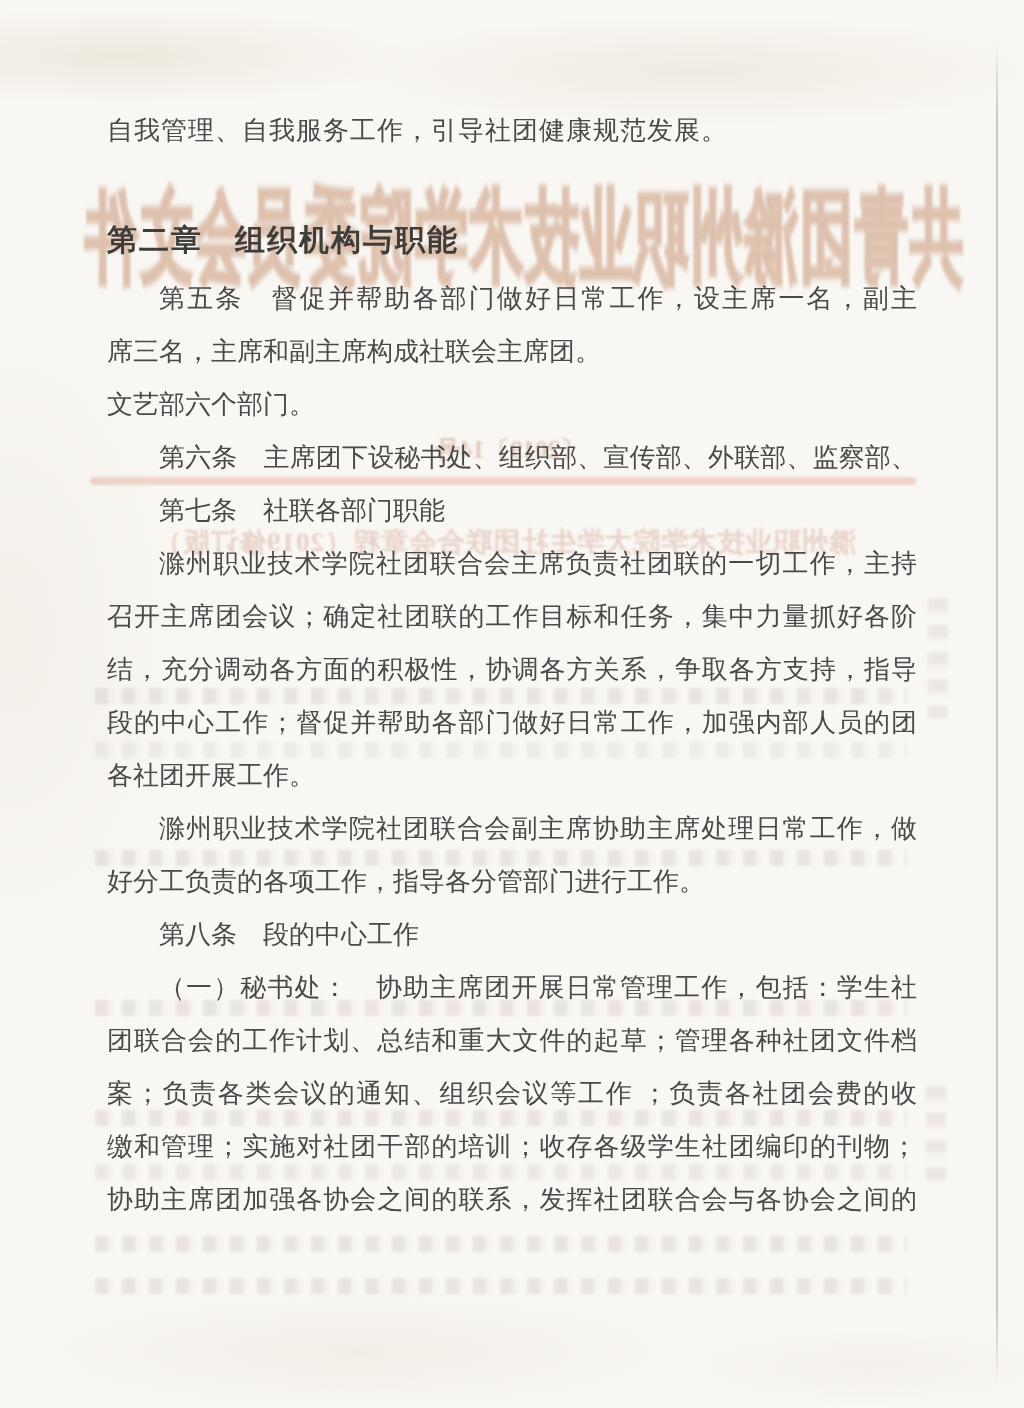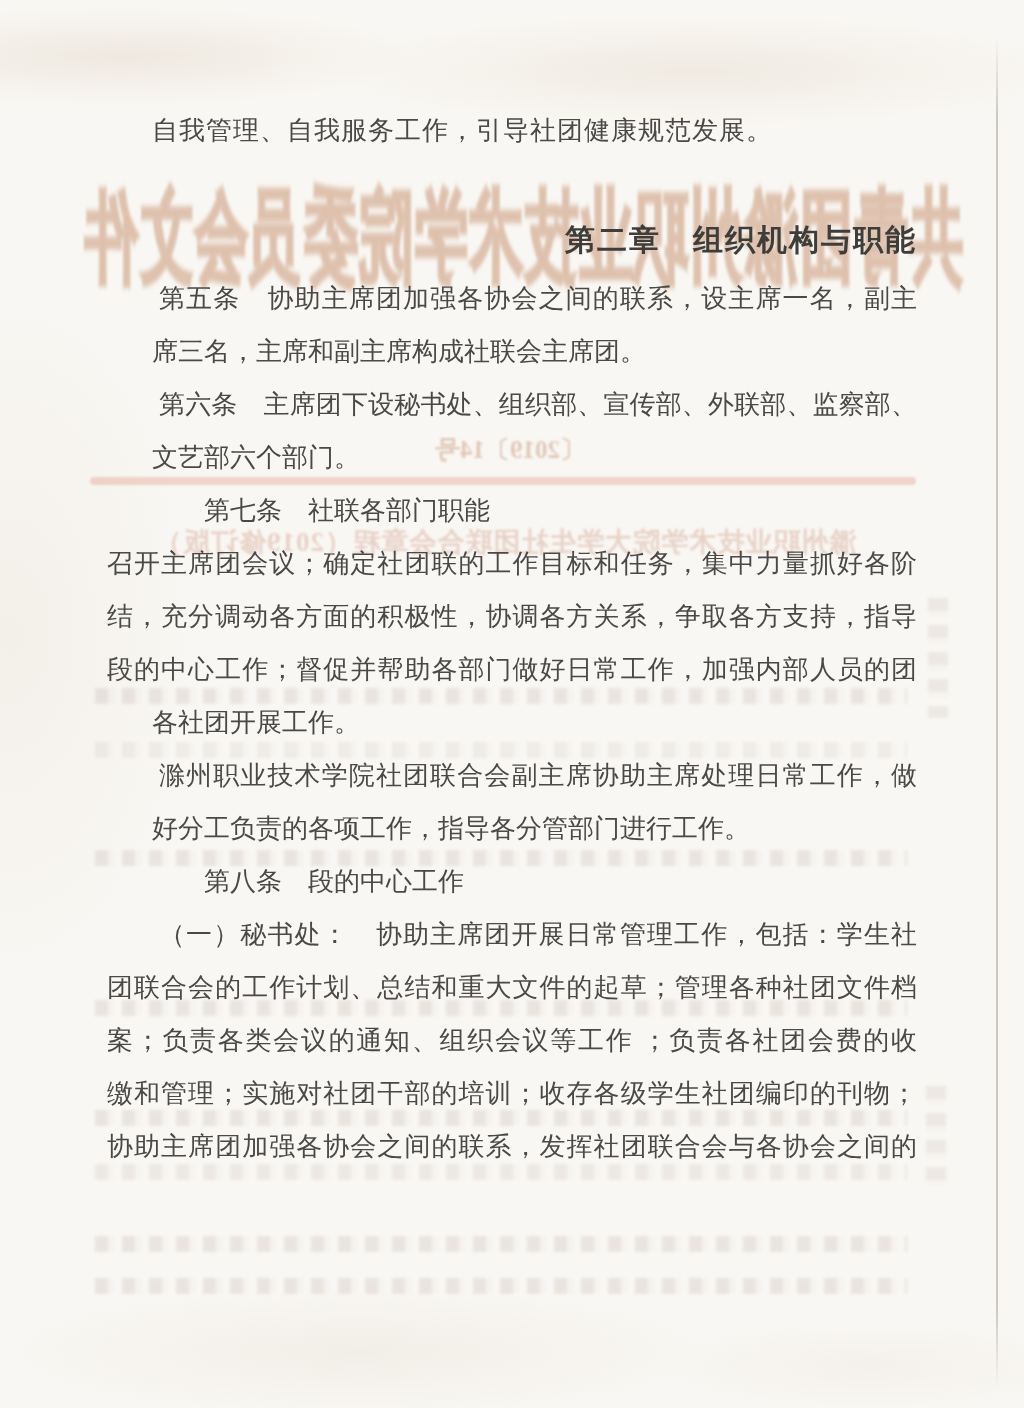--- a/index.html
+++ b/index.html
@@ -74,27 +74,27 @@
   }
 
   
   .text-block {
     position: absolute; left: 107px; top: 104px; width: 810px;
     color: var(--ink); font-size: 26px;
   }
   .intro { height: 54px; line-height: 54px; letter-spacing: 1px; }
   .heading {
     margin-top: 60px; margin-bottom: 10px; height: 44px; line-height: 44px;
-    text-align: right; font-weight: bold; font-size: 30px; letter-spacing: 2px;
+    text-align: left; font-weight: bold; font-size: 30px; letter-spacing: 2px;
     color: var(--heading-ink);
     font-family: "Liberation Sans", "DejaVu Sans", sans-serif;
   }
   .line { height: 53px; line-height: 53px; }
   .fill { text-align: justify; text-align-last: justify; }
-  .end  { text-align: right;   text-align-last: left; margin-left: 45px; }
+  .end  { text-align: right;   text-align-last: left; }
   .ind  { text-indent: 2em; }
 </style>
 </head>
 <body>
 
 <div class="page">
 
   <div class="wm-title">共青团滁州职业技术学院委员会文件</div>
   <div class="wm-docnum">〔2019〕14号</div>
   <div class="wm-rule"></div>
@@ -112,28 +112,29 @@
   <div class="smudge-v" style="left:926px;top:1086px;height:100px;"></div>
 
   <div class="edge-line"></div>
 
   <div class="text-block">
 
     <div class="intro end">自我管理、自我服务工作，引导社团健康规范发展。</div>
 
     <div class="heading">第二章　组织机构与职能</div>
 
-    <div class="line fill ind">第五条　协助主席团加强各协会之间的联系，设主席一名，副主</div>
+    <div class="line fill ind">第五条　督促并帮助各部门做好日常工作，设主席一名，副主</div>
     <div class="line end">席三名，主席和副主席构成社联会主席团。</div>
 
+    <div class="line end">文艺部六个部门。</div>
     <div class="line fill ind">第六条　主席团下设秘书处、组织部、宣传部、外联部、监察部、</div>
-    <div class="line end">文艺部六个部门。</div>
 
     <div class="line end ind">第七条　社联各部门职能</div>
 
+    <div class="line fill ind">滁州职业技术学院社团联合会主席负责社团联的一切工作，主持</div>
     <div class="line fill">召开主席团会议；确定社团联的工作目标和任务，集中力量抓好各阶</div>
     <div class="line fill">结，充分调动各方面的积极性，协调各方关系，争取各方支持，指导</div>
     <div class="line fill">段的中心工作；督促并帮助各部门做好日常工作，加强内部人员的团</div>
     <div class="line end">各社团开展工作。</div>
 
     <div class="line fill ind">滁州职业技术学院社团联合会副主席协助主席处理日常工作，做</div>
     <div class="line end">好分工负责的各项工作，指导各分管部门进行工作。</div>
 
     <div class="line end ind">第八条　段的中心工作</div>
 

